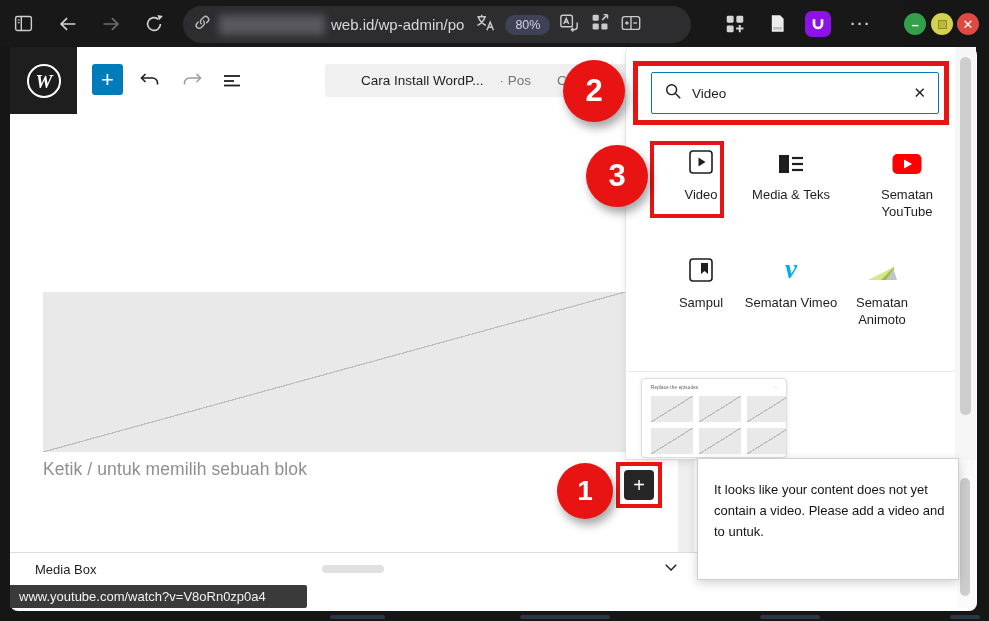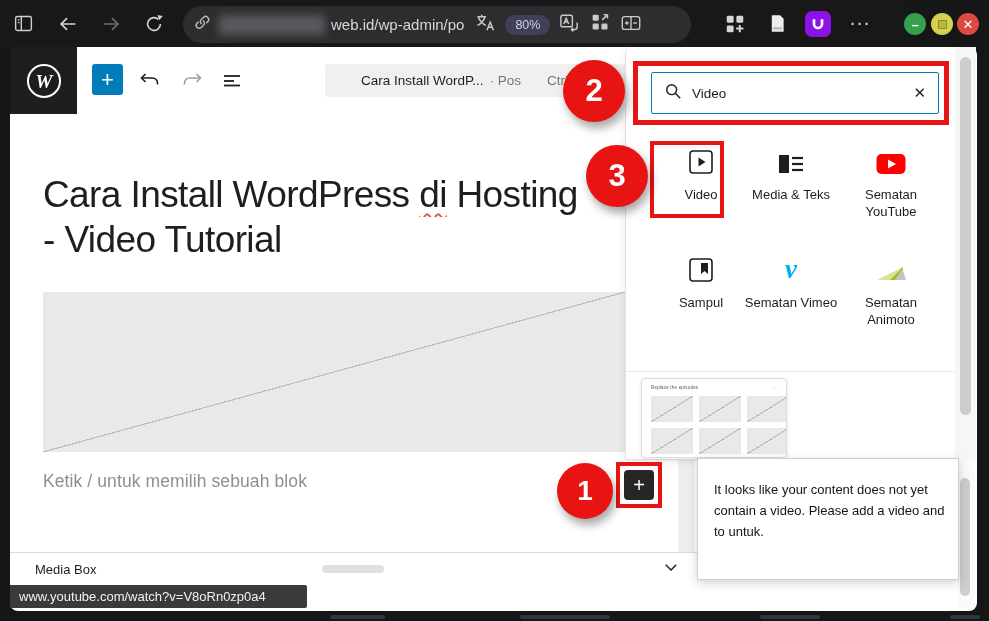--- a/index.html
+++ b/index.html
@@ -21,31 +21,31 @@
   #win-close { background:#dd4a42; color:#fff; }
 
   
   #page { position:absolute; left:10px; top:47px; width:967px; height:564px; background:#ffffff; border-radius:8px; }
 
   
   #wp-logo { position:absolute; left:0; top:0; width:67px; height:67px; background:#1e1e1e; display:flex; align-items:center; justify-content:center; }
   #wp-plus { position:absolute; left:82px; top:17px; width:31px; height:31px; background:#007cba; border-radius:3px; color:#fff; font-size:22px; display:flex; align-items:center; justify-content:center; }
   .hdr-ico { position:absolute; top:22px; width:24px; height:24px; display:flex; align-items:center; justify-content:center; }
   #title-pill { position:absolute; left:315px; top:17px; width:318px; height:33px; background:#f0f0f0; border-radius:3px; display:flex; align-items:center; padding-left:36px; font-size:13.5px; color:#1e1e1e; white-space:nowrap; overflow:hidden; }
-  #title-pill .sep { color:#757575; margin-left:6px; }
+  #title-pill .sep { color:#757575; margin-left:16px; }
   #title-pill .hint { color:#757575; margin-left:26px; }
 
   
   #heading { position:absolute; left:33px; top:125px; width:582px; font-size:37px; font-weight:500; letter-spacing:-0.6px; color:#1e1e1e; line-height:1.22; }
   #heading .l1 { white-space:nowrap; overflow:hidden; }
   .wavy { text-decoration-line:underline; text-decoration-style:wavy; text-decoration-color:#e65052; text-decoration-thickness:2px; text-underline-offset:6px; }
   .ph { background-color:#e9e9ea;
         background-image:linear-gradient(to bottom right, rgba(0,0,0,0) calc(50% - 0.6px), #bdbdbd calc(50% - 0.6px), #bdbdbd calc(50% + 0.6px), rgba(0,0,0,0) calc(50% + 0.6px)); }
   #img-block { position:absolute; left:33px; top:245px; width:582px; height:160px; }
-  #para-placeholder { position:absolute; left:33px; top:424px; font-size:17.5px; color:#8f8f8f; letter-spacing:0.1px; }
+  #para-placeholder { position:absolute; left:33px; top:412px; font-size:17.5px; color:#8f8f8f; letter-spacing:0.1px; }
 
   
   #mb-divider { position:absolute; left:0; top:505px; width:687px; height:1px; background:#dddddd; }
   #metabox-label { position:absolute; left:25px; top:515px; font-size:13px; color:#1e1e1e; }
   #mb-handle { position:absolute; left:312px; top:518px; width:62px; height:8px; border-radius:4px; background:#e0e0e0; }
   #mb-chevron { position:absolute; left:652px; top:511px; }
   #editor-scrollbar { position:absolute; left:668px; top:412px; width:16px; height:93px; background:#efefef; }
 
   
   #statusbar { position:absolute; left:0; top:538px; width:297px; height:23px; background:#3a3a3a; color:#f2f2f2; font-size:13px; line-height:23px; padding-left:9px; border-radius:0 2px 2px 0; white-space:nowrap; }
@@ -233,26 +233,20 @@
             <line x1="4" y1="16.5" x2="20" y2="16.5"></line>
           </g>
         </svg>
     </div>
     <div id="title-pill">
       <span>Cara Install WordP...</span>
       <span class="sep">· Pos</span>
       <span class="hint">Ctrl</span>
     </div>
 
-    <div id="heading">
-      <div class="l1">
-        <span>Cara Install WordPress </span><span class="wavy">di</span><span> Hosting</span>
-      </div>
-      <div class="l2">- Video Tutorial</div>
-    </div>
 
     <div id="img-block" class="ph"></div>
 
     <div id="para-placeholder">Ketik / untuk memilih sebuah blok</div>
 
     <div id="blk-plus">
         <span>+</span>
       </div>
     <div id="editor-scrollbar"></div>
 
@@ -294,21 +288,21 @@
               <rect x="1" y="2" width="10" height="18" fill="#1e1e1e"></rect>
               <g stroke="#1e1e1e" stroke-width="2.2">
                 <line x1="14" y1="5" x2="25" y2="5"></line>
                 <line x1="14" y1="11" x2="25" y2="11"></line>
                 <line x1="14" y1="17" x2="25" y2="17"></line>
               </g>
             </svg>
         </div>
         <div class="lbl">Media &amp; Teks</div>
       </div>
-      <div class="block-item" style="left:215px;top:98px">
+      <div class="block-item" style="left:231px;top:98px">
         <div class="ic">
           <svg width="30" height="22" viewBox="0 0 30 22">
               <rect x="0.5" y="1" width="29" height="20" rx="5" fill="#ff0000"></rect>
               <polygon points="12,6.5 20,11 12,15.5" fill="#fff"></polygon>
             </svg>
         </div>
         <div class="lbl">Sematan YouTube</div>
       </div>
 
       <div class="block-item" style="left:25px;top:206px">
@@ -321,21 +315,21 @@
         <div class="lbl">Sampul</div>
       </div>
       <div class="block-item" style="left:115px;top:206px">
         <div class="ic">
           <svg width="30" height="28" viewBox="0 0 30 28">
               <text x="15" y="23" font-size="27" fill="#00adef" text-anchor="middle" font-family="Liberation Serif,serif" font-style="italic" font-weight="bold">v</text>
             </svg>
         </div>
         <div class="lbl">Sematan Vimeo</div>
       </div>
-      <div class="block-item" style="left:215px;top:206px">
+      <div class="block-item" style="left:206px;top:206px">
         <div class="ic">
           <svg width="32" height="24" viewBox="0 0 32 24">
               <polygon points="8,21 28,8 28,21" fill="#9cc232"></polygon>
               <polygon points="20,21 31,21 27.5,10" fill="#c2c6c9"></polygon>
               <polygon points="2,21 28,8 15,21" fill="#d8e48e"></polygon>
             </svg>
         </div>
         <div class="lbl">Sematan Animoto</div>
       </div>
 

